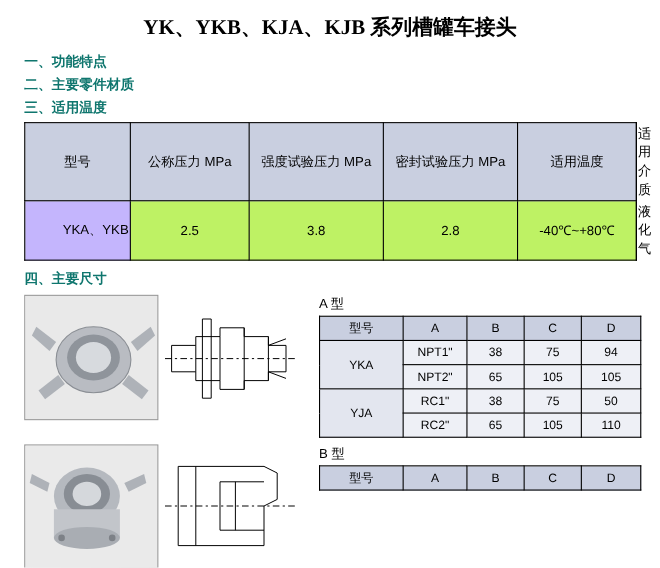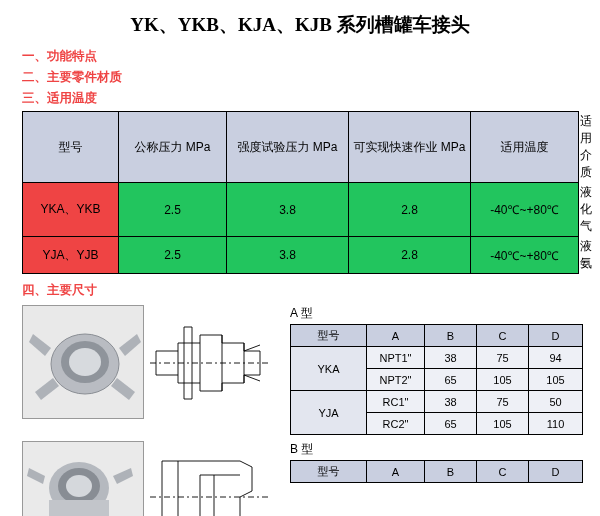--- a/index.html
+++ b/index.html
@@ -23,21 +23,21 @@
   .title {
     text-align: center;
     font-size: 19px;
     font-weight: bold;
     letter-spacing: 0px;
     padding-top: 12px;
     padding-bottom: 6px;
     font-family: "Liberation Serif", serif;
   }
   .sec-head {
-    color: #ef4444;
+    color: #0f766e;
     font-weight: bold;
     font-size: 12.5px;
     margin: 4px 0 2px 22px;
     font-family: "Liberation Sans", sans-serif;
   }
   .body-text {
     font-size: 12.5px;
     line-height: 17px;
     margin: 0 18px 0 22px;
     text-indent: 0;
@@ -67,24 +67,25 @@
     text-align: center;
     font-size: 12px;
     height: 26px;
     font-family: "Liberation Sans", sans-serif;
   }
   table.perf th {
     background: #c9cfe0;
     font-weight: normal;
   }
   table.perf td {
-    background: #22c55e;
+    background: #bef264;
   }
   table.perf td.label {
-    background: #ef4444;
+    background: #c4b5fd;
+    text-align: right;
   }
   .sec-dims {
     margin-top: 8px;
   }
   .dims-area {
     position: relative;
     margin-top: 6px;
   }
   .row-block {
     display: flex;
@@ -160,41 +161,33 @@
       <col style="width:122px">
       <col style="width:122px">
       <col style="width:108px">
       <col style="width:">
     </colgroup>
     <thead>
       <tr>
         <th>型号</th>
         <th>公称压力 MPa</th>
         <th>强度试验压力 MPa</th>
-        <th>可实现快速作业 MPa</th>
+        <th>密封试验压力 MPa</th>
         <th>适用温度</th>
         <th>适用介质</th>
       </tr>
     </thead>
     <tbody>
       <tr>
         <td class="label">YKA、YKB</td>
         <td>2.5</td>
         <td>3.8</td>
         <td>2.8</td>
         <td>-40℃~+80℃</td>
         <td>液化气</td>
-      </tr>
-      <tr>
-        <td class="label">YJA、YJB</td>
-        <td>2.5</td>
-        <td>3.8</td>
-        <td>2.8</td>
-        <td>-40℃~+80℃</td>
-        <td>液 氨</td>
       </tr>
     </tbody>
   </table>
 
   <div class="sec-head sec-dims">四、主要尺寸</div>
 
   <div class="dims-area">
 
     <div class="row-block">
       <div class="photo">

